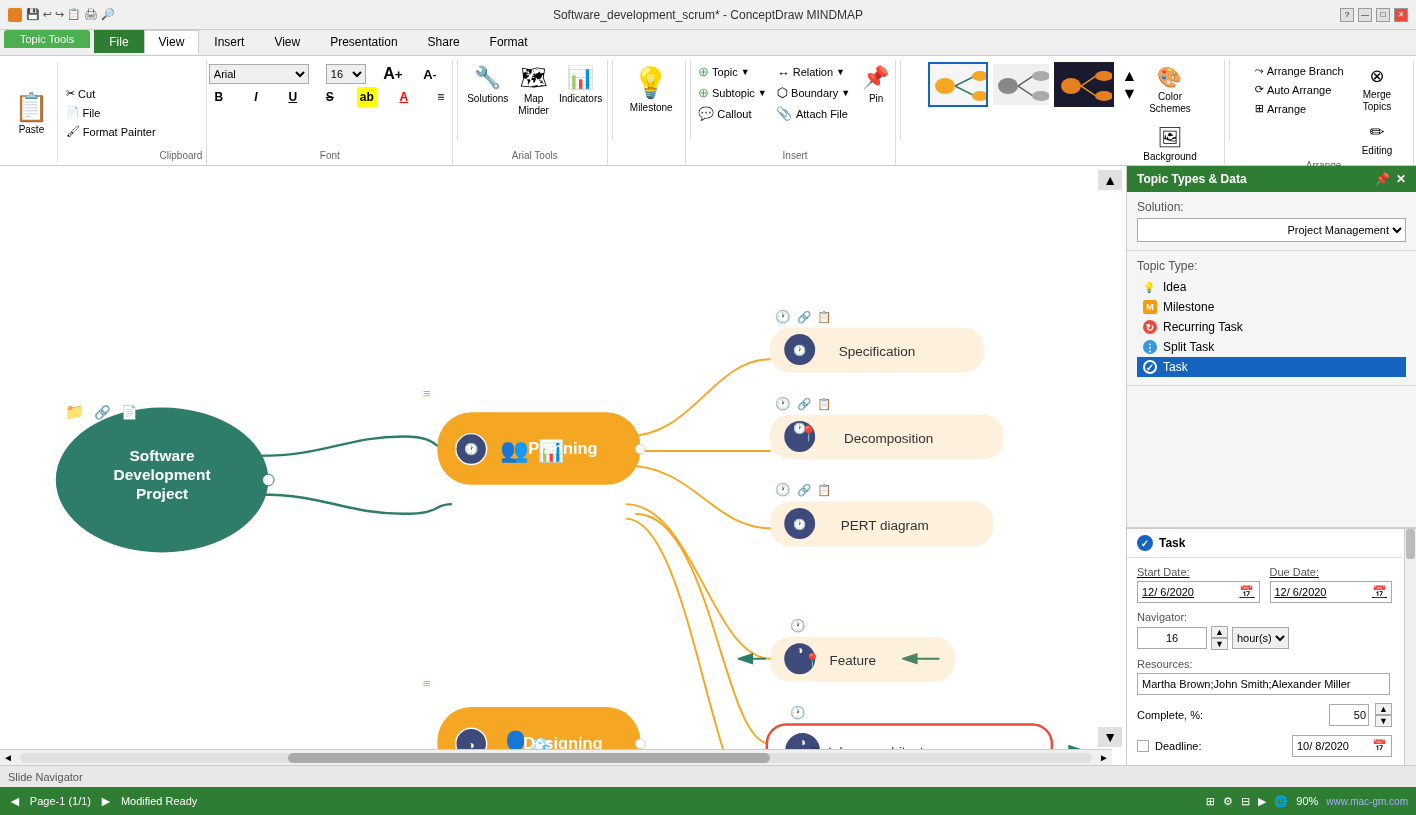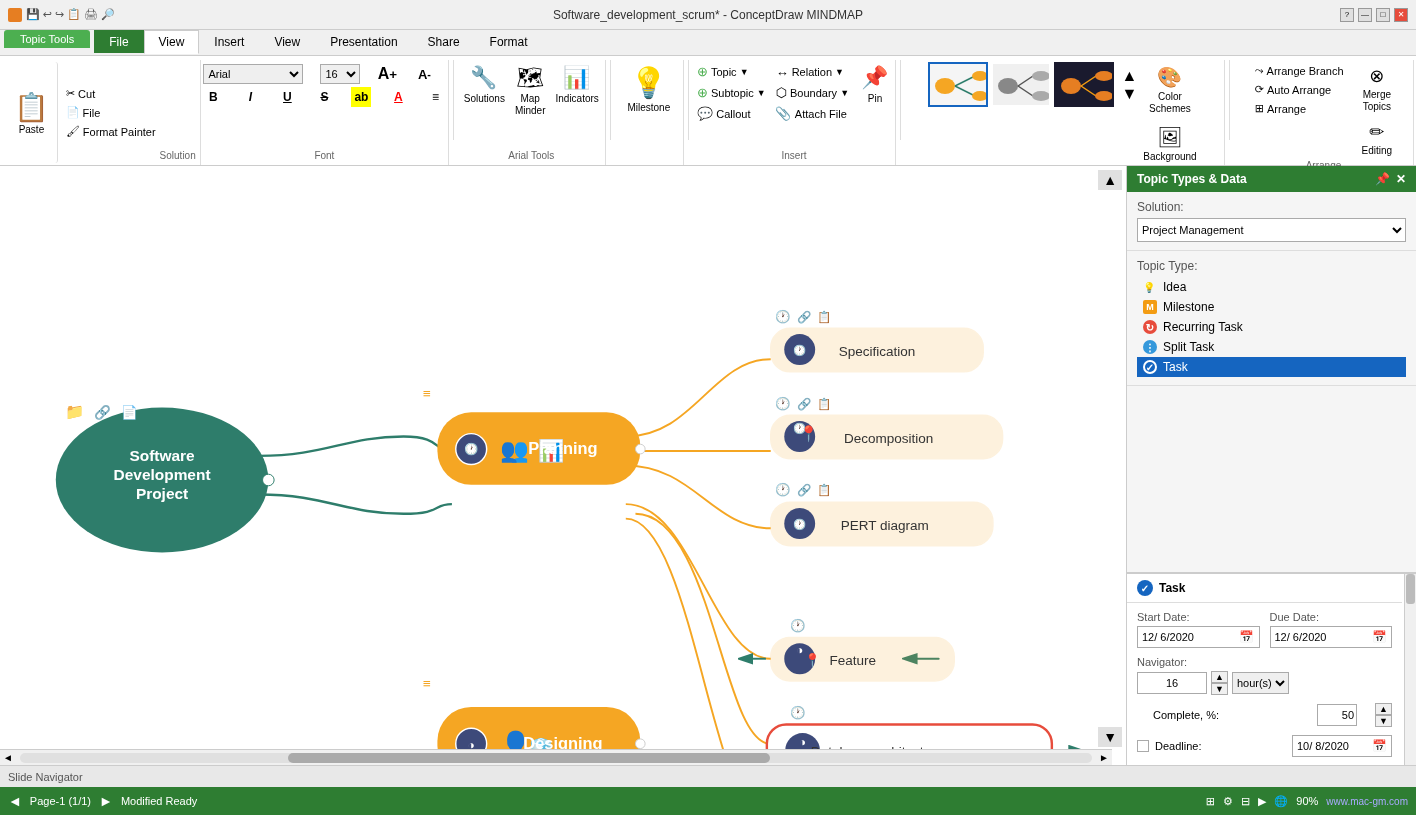--- a/index.html
+++ b/index.html
@@ -51,39 +51,39 @@
 
     
     .status-bar { height: 28px; background: #2e7d32; display: flex; align-items: center; justify-content: space-between; padding: 0 8px; color: white; font-size: 11px; }
     .status-left { display: flex; align-items: center; gap: 8px; }
     .status-right { display: flex; align-items: center; gap: 8px; }
 
     
     .panel-header { background: #2e7d32; color: white; padding: 6px 10px; font-size: 12px; font-weight: bold; display: flex; justify-content: space-between; align-items: center; }
     .panel-section { padding: 8px 10px; border-bottom: 1px solid #ddd; }
     .panel-label { font-size: 12px; color: #555; margin-bottom: 4px; }
-    .panel-select { width: 100%; height: 24px; font-size: 11px; border: 1px solid #aaa; background: white; }
+    .panel-select { width: 100%; height: 24px; font-size: 11px; border: 1px solid #aaa; background: white; text-align: right; }
     .topic-types-list { margin-top: 4px; }
     .type-item { display: flex; align-items: center; gap: 6px; padding: 3px 6px; cursor: pointer; font-size: 12px; }
     .type-item.selected { background: #1565c0; color: white; }
     .type-icon { width: 14px; height: 14px; border-radius: 2px; display: flex; align-items: center; justify-content: center; font-size: 10px; font-weight: bold; }
     .panel-scrollable { flex: 1; overflow-y: auto; }
 
     
     .task-header { display: flex; align-items: center; gap: 6px; padding: 6px 10px; border-bottom: 1px solid #ddd; font-size: 12px; font-weight: bold; }
     .task-fields { padding: 8px 10px; }
     .field-row { display: flex; gap: 10px; margin-bottom: 8px; }
-    .field-col { flex: 1; }
+    .field-col { flex: 1; text-decoration: underline; }
     .field-label { font-size: 11px; color: #555; margin-bottom: 3px; }
     .field-input { width: 100%; height: 22px; border: 1px solid #aaa; font-size: 11px; padding: 0 4px; background: white; display: flex; align-items: center; justify-content: space-between; }
     .field-input-full { width: 100%; height: 22px; border: 1px solid #aaa; font-size: 11px; padding: 0 4px; background: white; }
     .duration-row { display: flex; align-items: center; gap: 4px; margin-bottom: 8px; }
     .duration-input { width: 70px; height: 22px; border: 1px solid #aaa; font-size: 11px; text-align: center; }
     .unit-select { height: 22px; border: 1px solid #aaa; font-size: 11px; }
-    .complete-row { display: flex; align-items: center; gap: 18px; margin-bottom: 8px; margin-left: 16px; }
+    .complete-row { display: flex; align-items: center; gap: 6px; margin-bottom: 8px; }
     .deadline-row { display: flex; align-items: center; gap: 6px; }
     .checkbox { width: 12px; height: 12px; border: 1px solid #aaa; background: white; }
 
     
     .slide-nav { height: 22px; background: #e8e8e8; border-top: 1px solid #ccc; display: flex; align-items: center; padding: 0 8px; font-size: 11px; color: #555; }
     .connector { fill: none; stroke: #2e7d6b; stroke-width: 2.5; }
     .connector-orange { fill: none; stroke: #f5a623; stroke-width: 2; }
 
     .ribbon-divider { width: 1px; background: #ddd; height: 80px; margin: 0 4px; }
     .theme-previews { display: flex; gap: 3px; align-items: center; }
@@ -132,21 +132,21 @@
       </div>
       <div class="ribbon-btn-small">
         <span>📄</span>
         <span>File</span>
       </div>
       <div class="ribbon-btn-small">
         <span>🖌</span>
         <span>Format Painter</span>
       </div>
     </div>
-    <div class="ribbon-group-label">Solution</div>
+    <div class="ribbon-group-label">Clipboard</div>
   </div>
 
   <div class="ribbon-group" style="min-width:200px;">
     <div class="font-section">
       <div class="font-row">
         <select class="font-select">
           <option>Arial</option>
         </select>
         <select class="font-size-select">
           <option>16</option>
@@ -551,20 +551,24 @@
                 <div style="display:flex;flex-direction:column;">
                   <div style="cursor:pointer;font-size:9px;border:1px solid #aaa;padding:0 3px;background:#f0f0f0;">▲</div>
                   <div style="cursor:pointer;font-size:9px;border:1px solid #aaa;padding:0 3px;background:#f0f0f0;">▼</div>
                 </div>
                 <select class="unit-select">
                   <option>hour(s)</option>
                 </select>
               </div>
             </div>
 
+            <div style="margin-bottom:8px;">
+              <div class="field-label">Resources:</div>
+              <input type="text" class="field-input-full" style="width: calc(100% - 2px);" value="Martha Brown;John Smith;Alexander Miller">
+            </div>
 
             <div class="complete-row">
               <span style="font-size:11px;">Complete, %:</span>
               <div style="flex:1;"></div>
               <input type="text" style="width: 40px; height: 22px; border: 1px solid rgb(170, 170, 170); font-size: 11px; text-align: right; padding-right: 2px;" value="50">
               <div style="display:flex;flex-direction:column;">
                 <div style="cursor:pointer;font-size:9px;border:1px solid #aaa;padding:0 3px;background:#f0f0f0;">▲</div>
                 <div style="cursor:pointer;font-size:9px;border:1px solid #aaa;padding:0 3px;background:#f0f0f0;">▼</div>
               </div>
             </div>

